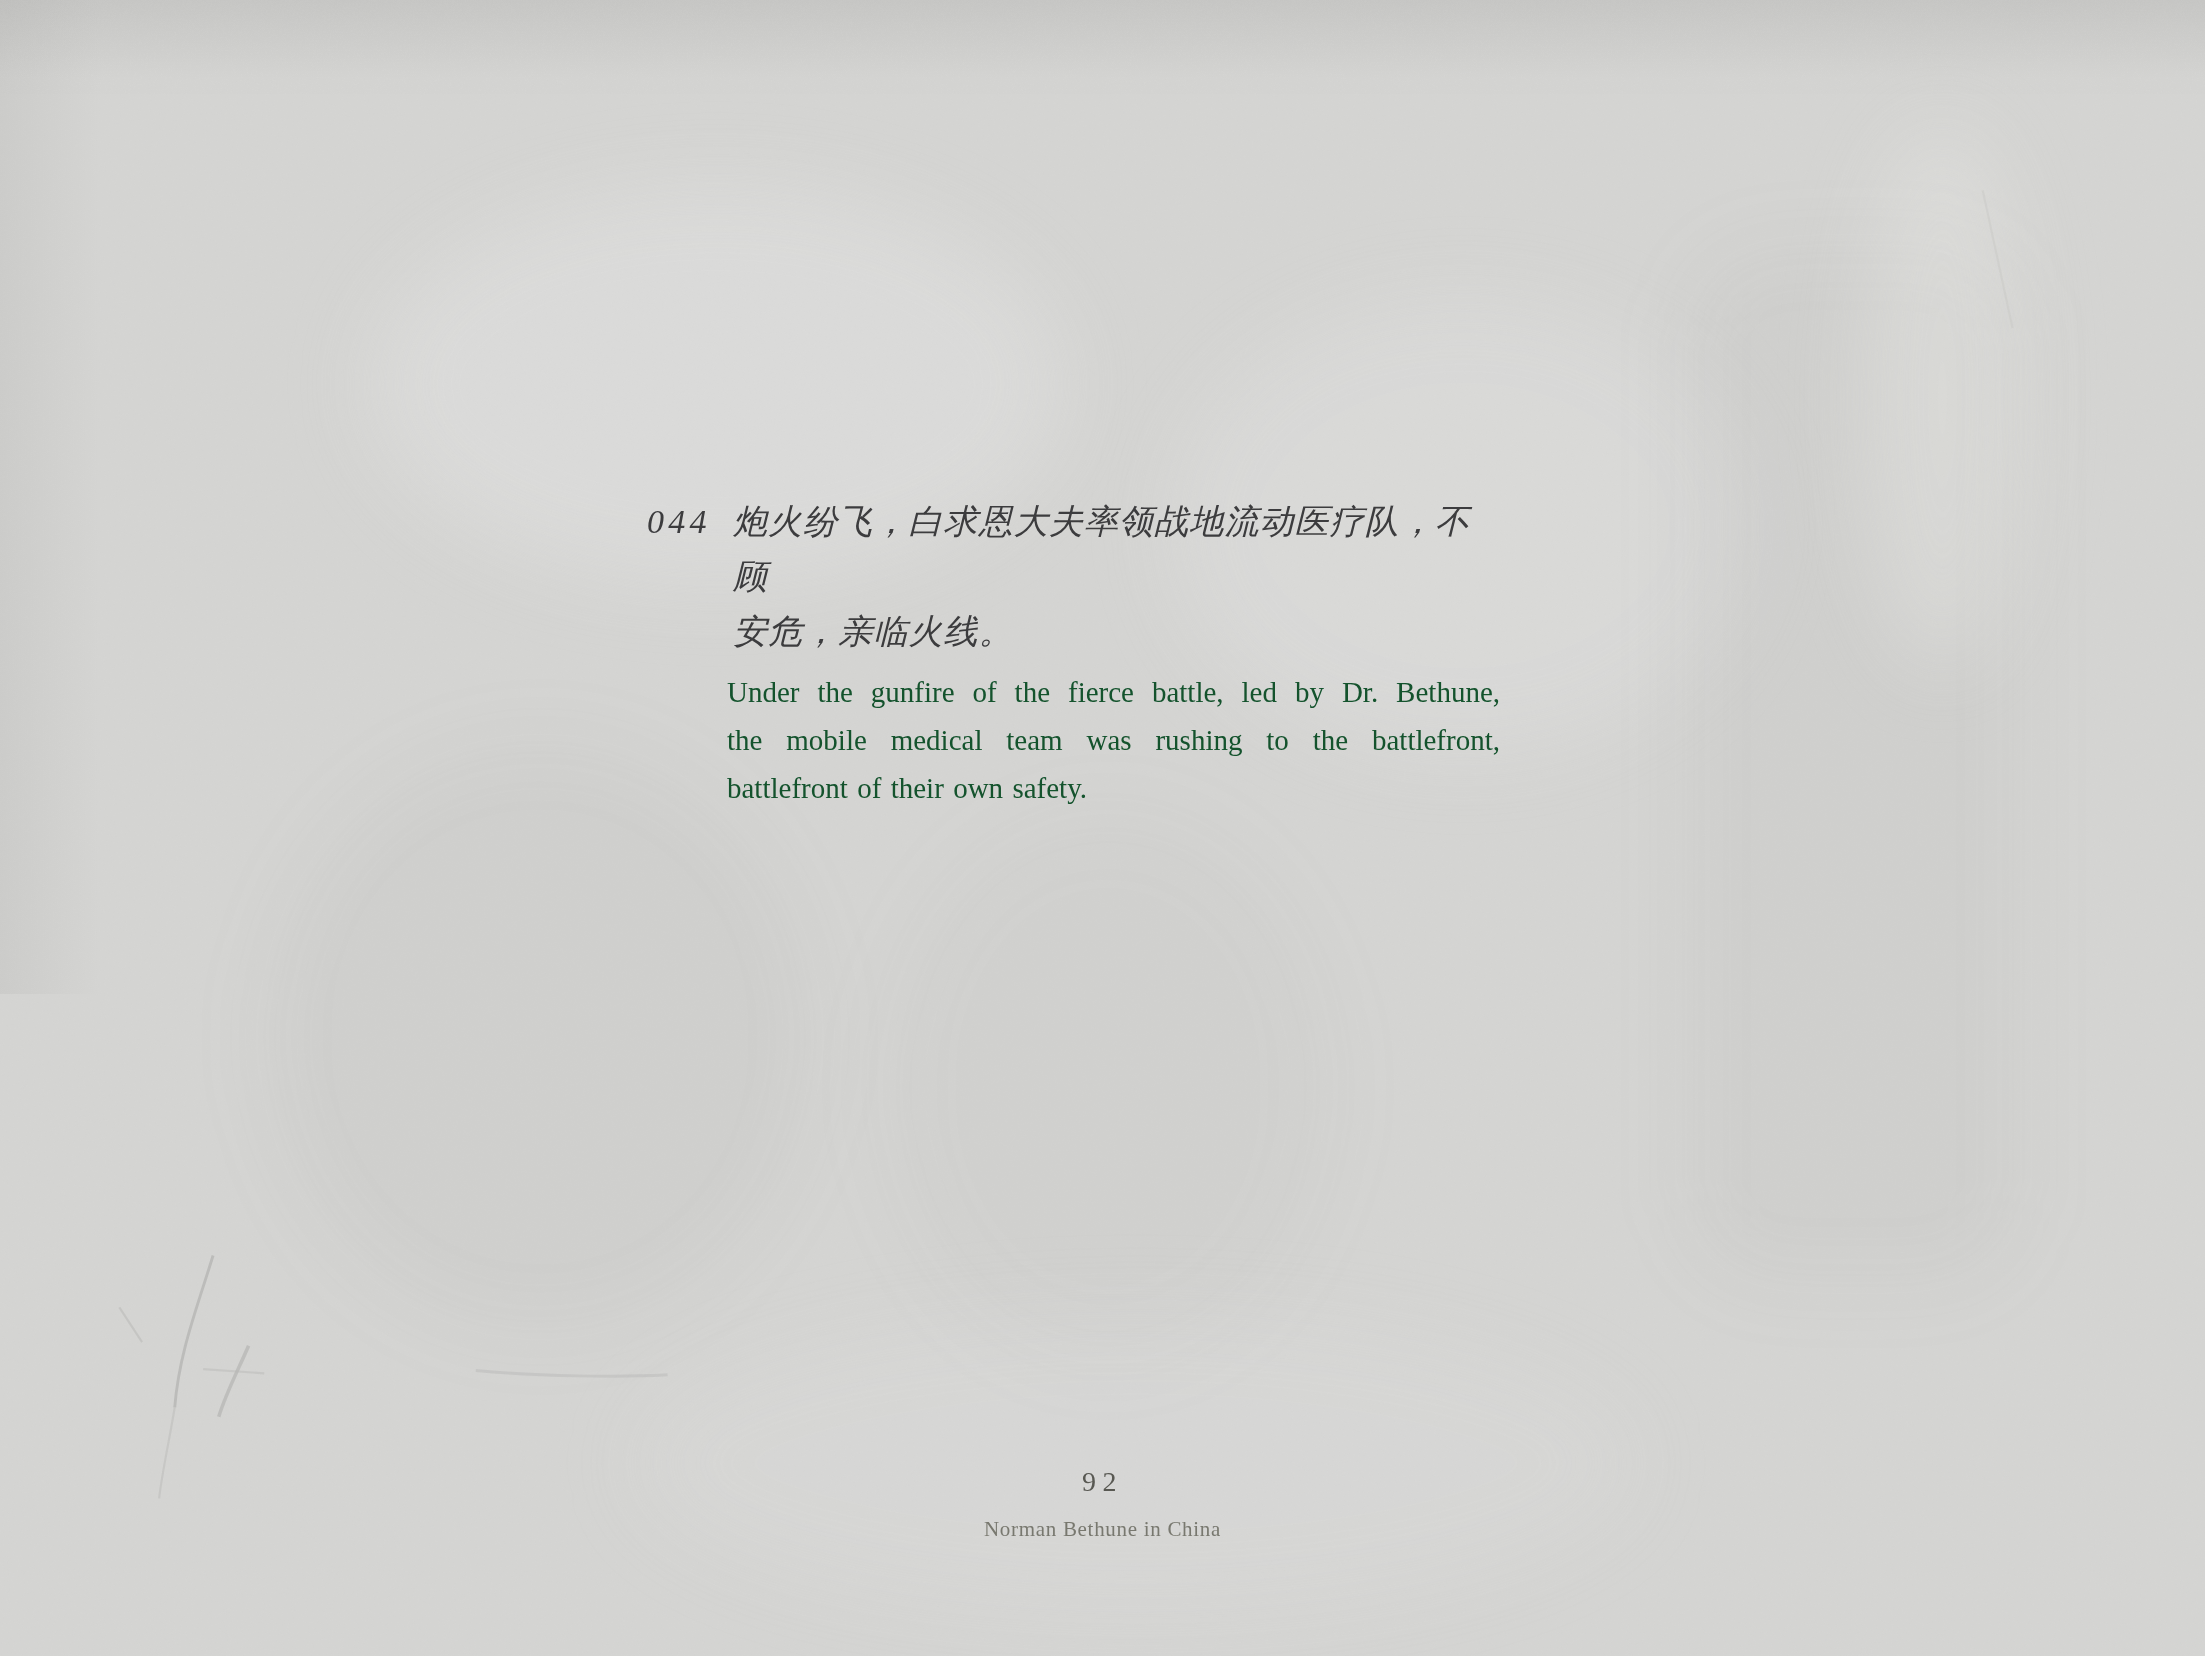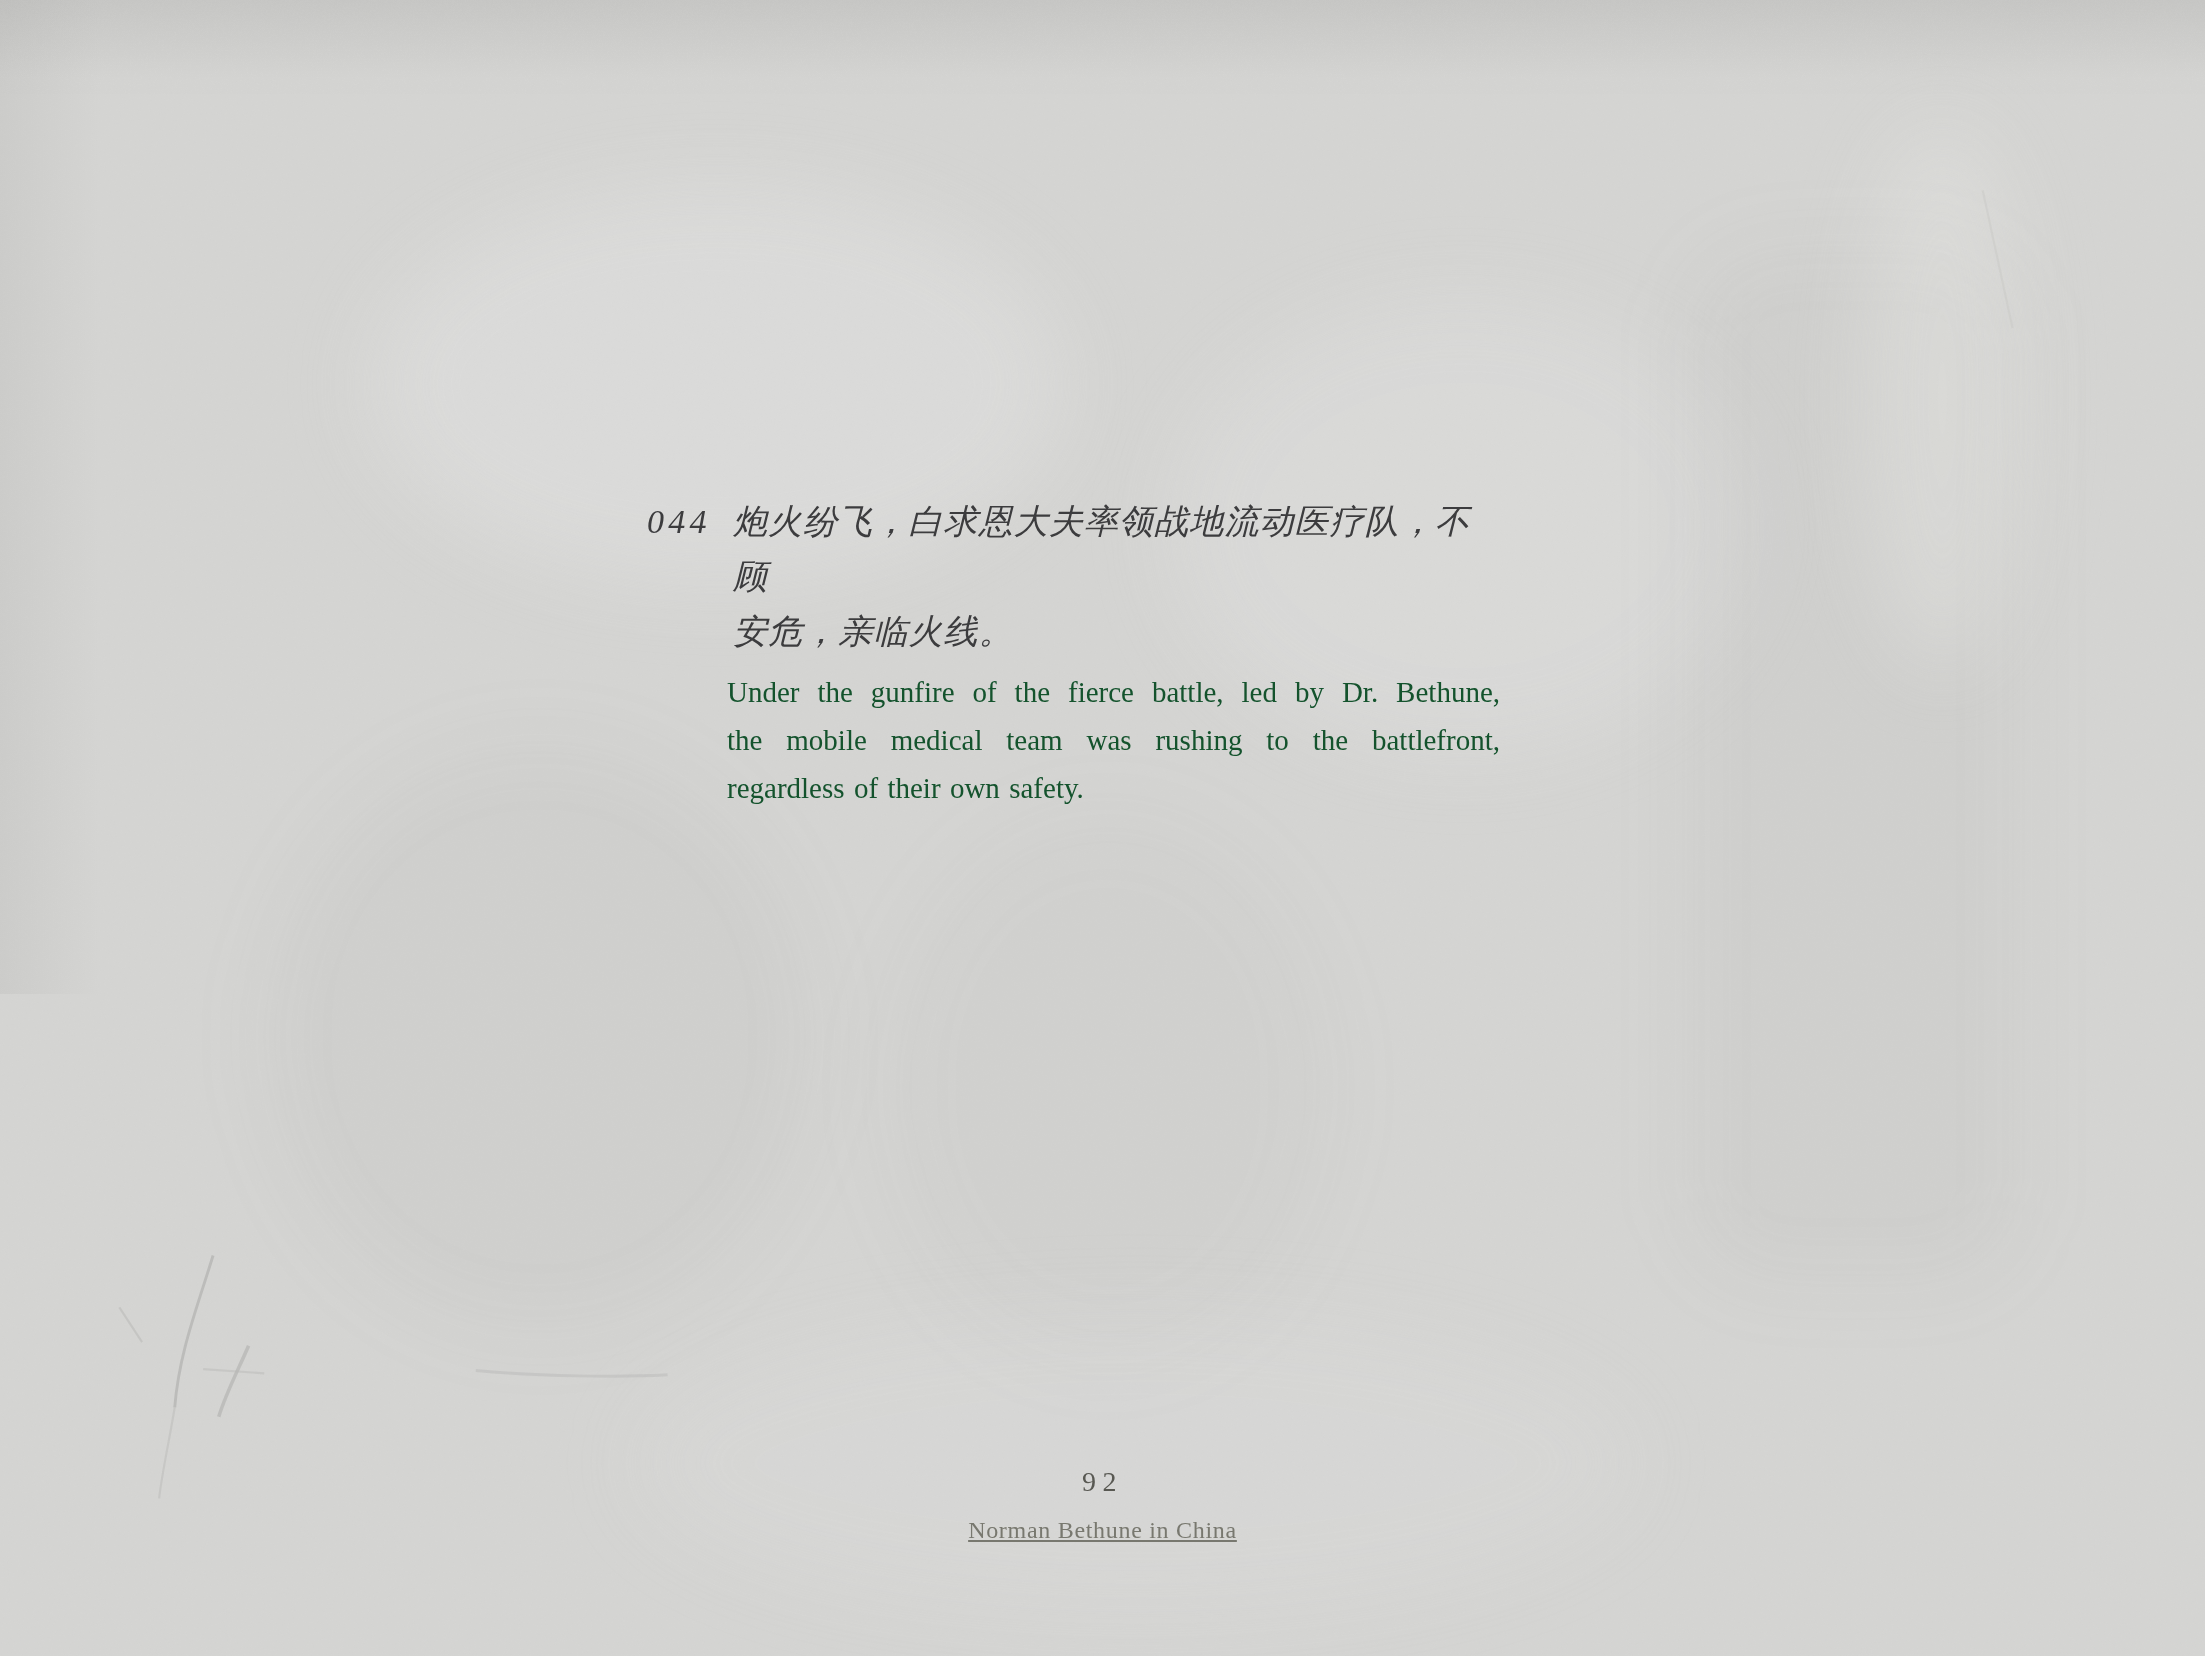--- a/index.html
+++ b/index.html
@@ -84,24 +84,23 @@
     text-align: center;
   }
   #page-number {
     top: 1466px;
     font-size: 28px;
     letter-spacing: 6.4px;
     color: #585852;
   }
   #book-title {
     top: 1517px;
-    font-size: 24px;
+    font-size: 21px;
     letter-spacing: 0.7px;
     color: #78786f;
-    text-decoration: underline;
   }
 </style>
 </head>
 <body>
 
 <div class="layer" id="top-shade"></div>
 <div class="layer" id="left-shade"></div>
 <div class="ghost" id="ghost-1"></div>
 <div class="ghost" id="ghost-2"></div>
 <div class="ghost" id="ghost-3"></div>
@@ -133,18 +132,18 @@
   <div class="num">044</div>
   <div class="zh-lines">
     <div>炮火纷飞，白求恩大夫率领战地流动医疗队，不顾</div>
     <div>安危，亲临火线。</div>
   </div>
 </div>
 
 <div class="caption-en">
   <div class="just">Under the gunfire of the fierce battle, led by Dr. Bethune,</div>
   <div class="just">the mobile medical team was rushing to the battlefront,</div>
-  <div>regardless of their own safety.</div>
+  <div>battlefront of their own safety.</div>
 </div>
 
 <div class="footer" id="page-number">92</div>
 <div class="footer" id="book-title">Norman Bethune in China</div>
 
 
 </body></html>

